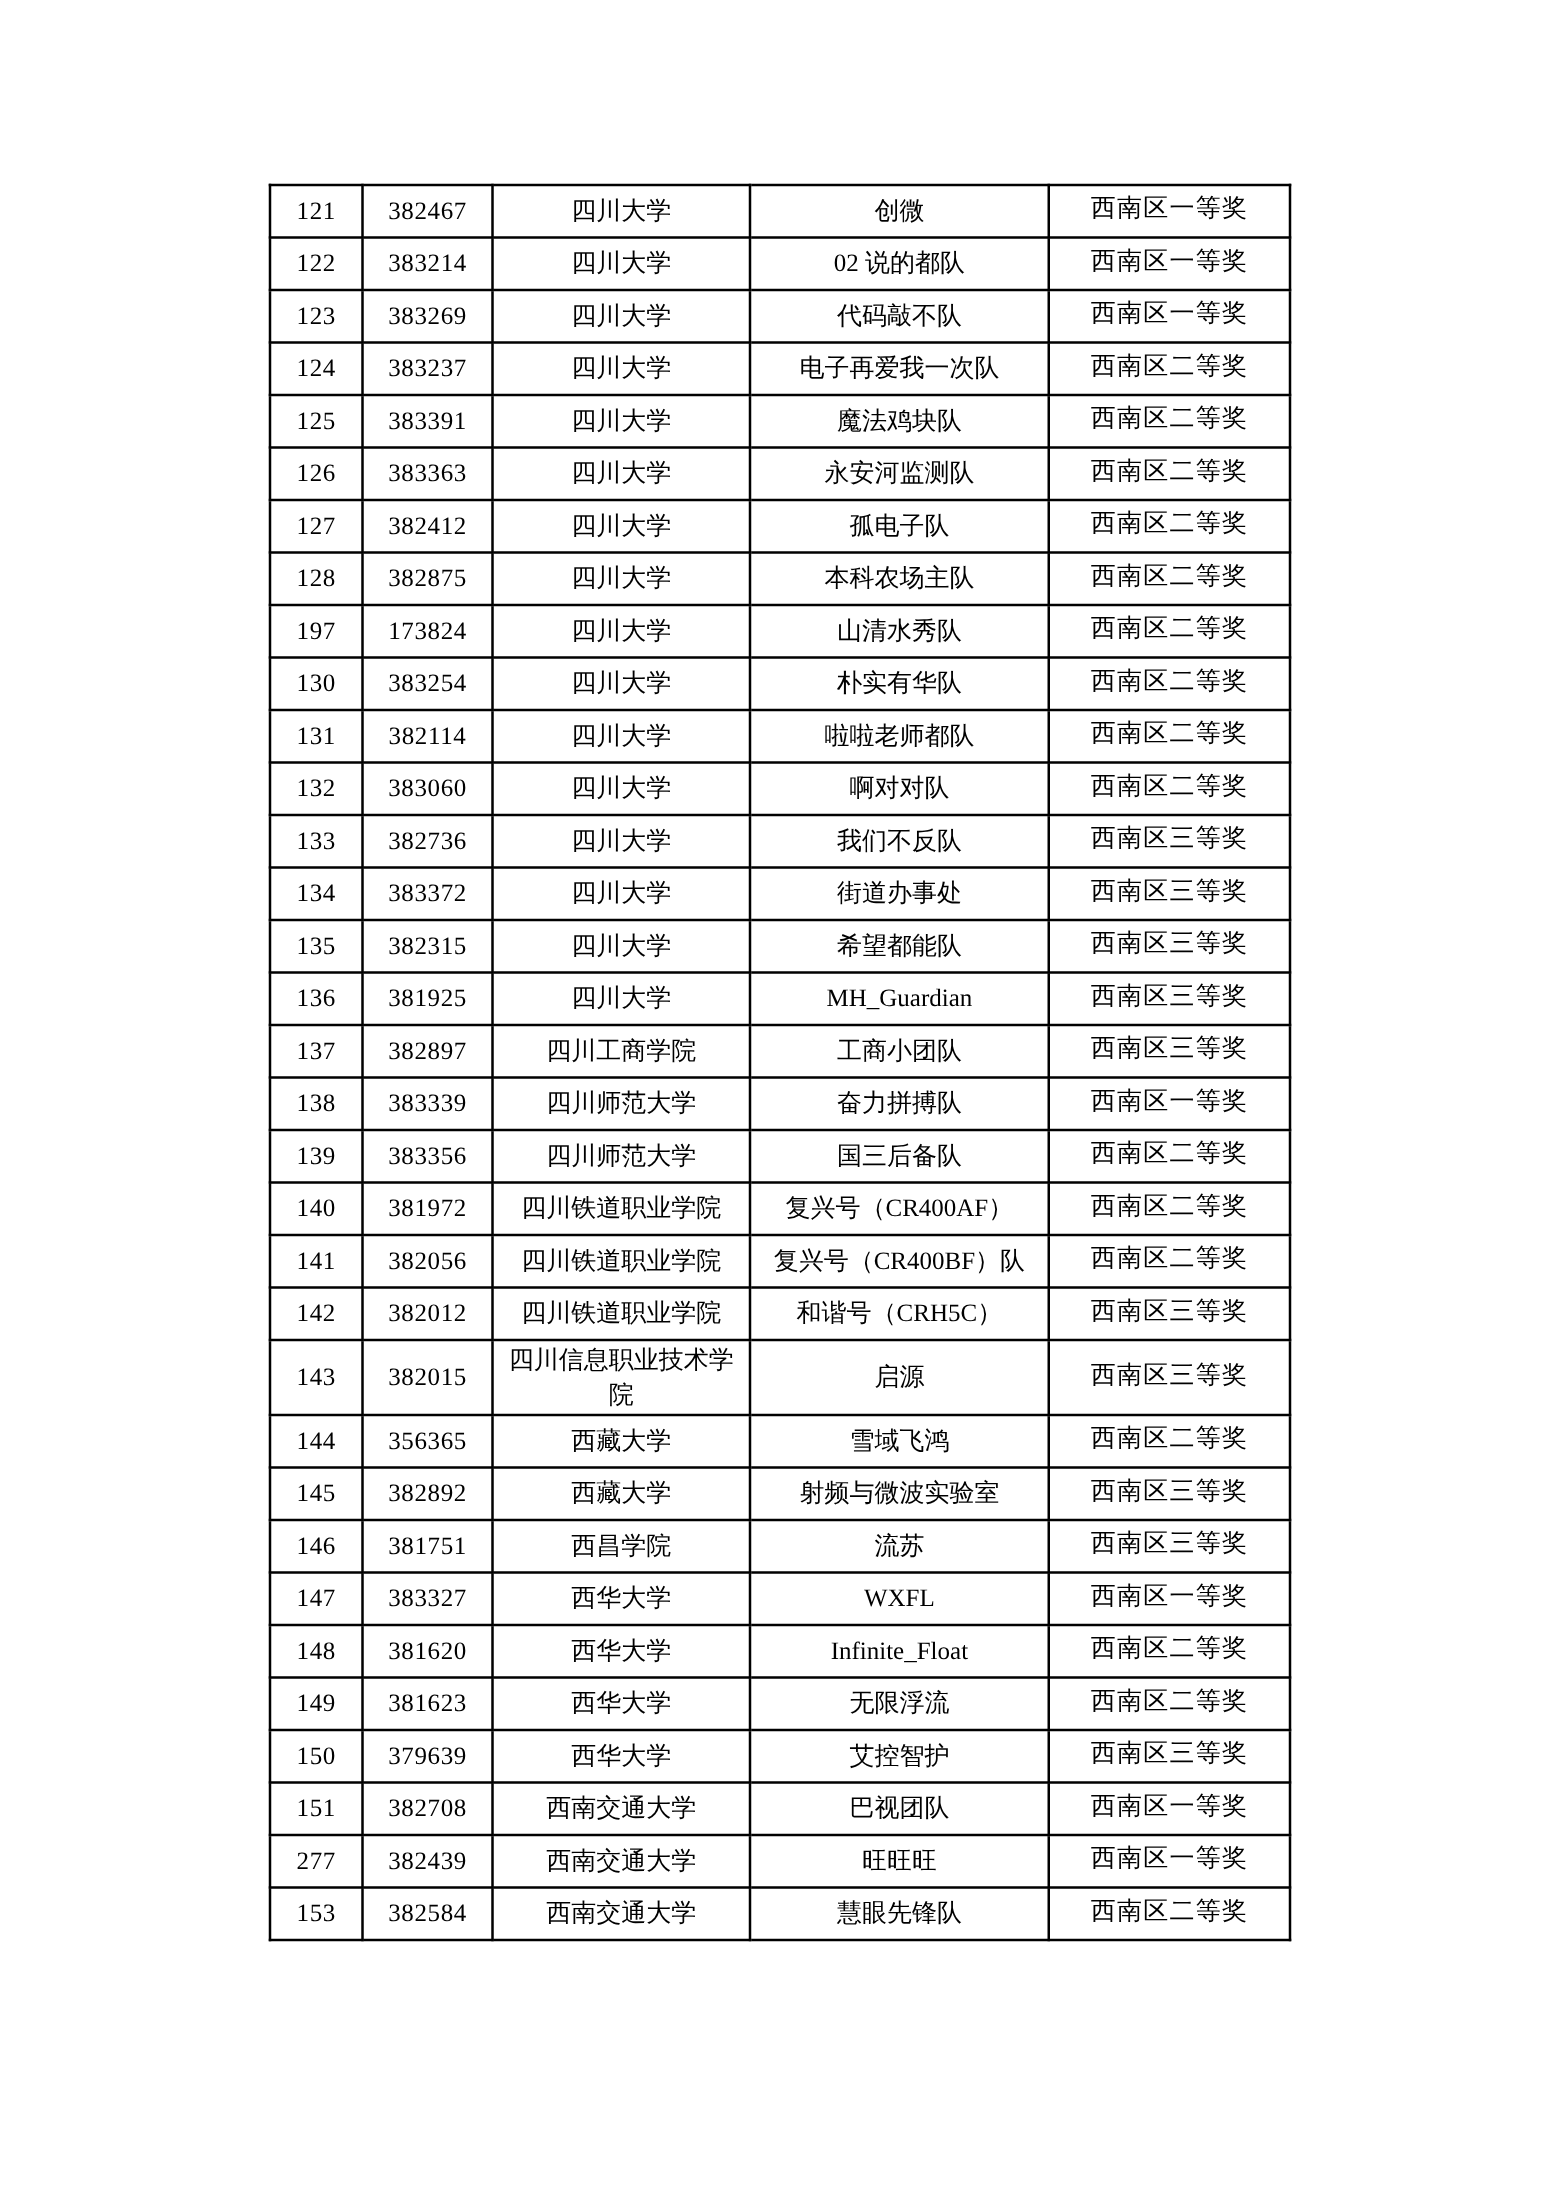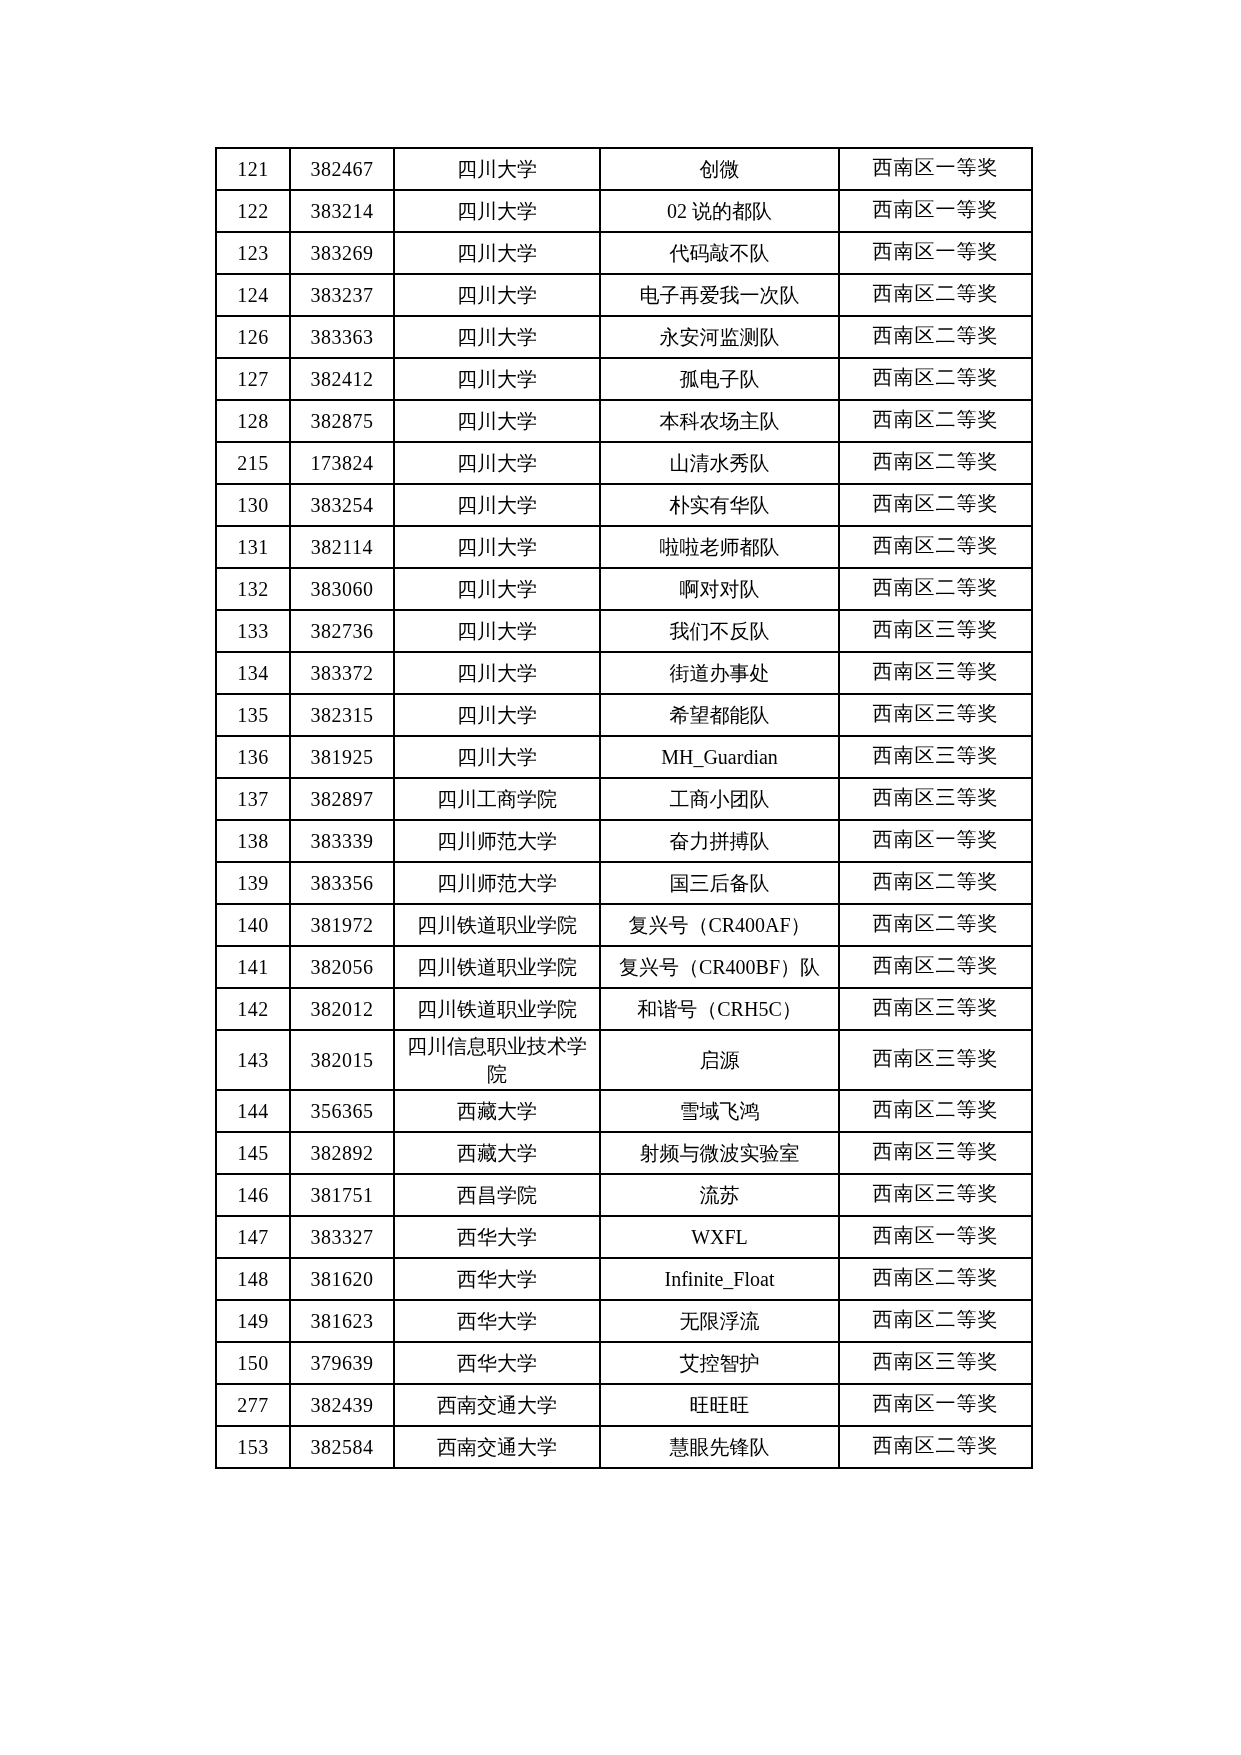--- a/index.html
+++ b/index.html
@@ -98,20 +98,27 @@
             <td data-name="cell-award">西南区一等奖</td>
           </tr>
           <tr data-name="table-row">
             <td data-name="cell-no">124</td>
             <td data-name="cell-id">383237</td>
             <td data-name="cell-school">四川大学</td>
             <td data-name="cell-team">电子再爱我一次队</td>
             <td data-name="cell-award">西南区二等奖</td>
           </tr>
           <tr data-name="table-row">
+            <td data-name="cell-no">125</td>
+            <td data-name="cell-id">383391</td>
+            <td data-name="cell-school">四川大学</td>
+            <td data-name="cell-team">魔法鸡块队</td>
+            <td data-name="cell-award">西南区二等奖</td>
+          </tr>
+          <tr data-name="table-row">
             <td data-name="cell-no">126</td>
             <td data-name="cell-id">383363</td>
             <td data-name="cell-school">四川大学</td>
             <td data-name="cell-team">永安河监测队</td>
             <td data-name="cell-award">西南区二等奖</td>
           </tr>
           <tr data-name="table-row">
             <td data-name="cell-no">127</td>
             <td data-name="cell-id">382412</td>
             <td data-name="cell-school">四川大学</td>
@@ -119,21 +126,21 @@
             <td data-name="cell-award">西南区二等奖</td>
           </tr>
           <tr data-name="table-row">
             <td data-name="cell-no">128</td>
             <td data-name="cell-id">382875</td>
             <td data-name="cell-school">四川大学</td>
             <td data-name="cell-team">本科农场主队</td>
             <td data-name="cell-award">西南区二等奖</td>
           </tr>
           <tr data-name="table-row">
-            <td data-name="cell-no">215</td>
+            <td data-name="cell-no">197</td>
             <td data-name="cell-id">173824</td>
             <td data-name="cell-school">四川大学</td>
             <td data-name="cell-team">山清水秀队</td>
             <td data-name="cell-award">西南区二等奖</td>
           </tr>
           <tr data-name="table-row">
             <td data-name="cell-no">130</td>
             <td data-name="cell-id">383254</td>
             <td data-name="cell-school">四川大学</td>
             <td data-name="cell-team">朴实有华队</td>
@@ -271,20 +278,27 @@
             <td data-name="cell-school">西华大学</td>
             <td data-name="cell-team">无限浮流</td>
             <td data-name="cell-award">西南区二等奖</td>
           </tr>
           <tr data-name="table-row">
             <td data-name="cell-no">150</td>
             <td data-name="cell-id">379639</td>
             <td data-name="cell-school">西华大学</td>
             <td data-name="cell-team">艾控智护</td>
             <td data-name="cell-award">西南区三等奖</td>
+          </tr>
+          <tr data-name="table-row">
+            <td data-name="cell-no">151</td>
+            <td data-name="cell-id">382708</td>
+            <td data-name="cell-school">西南交通大学</td>
+            <td data-name="cell-team">巴视团队</td>
+            <td data-name="cell-award">西南区一等奖</td>
           </tr>
           <tr data-name="table-row">
             <td data-name="cell-no">277</td>
             <td data-name="cell-id">382439</td>
             <td data-name="cell-school">西南交通大学</td>
             <td data-name="cell-team">旺旺旺</td>
             <td data-name="cell-award">西南区一等奖</td>
           </tr>
           <tr data-name="table-row">
             <td data-name="cell-no">153</td>

